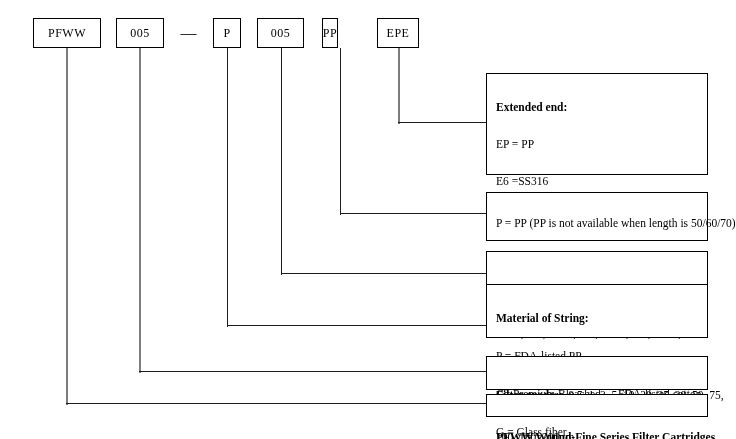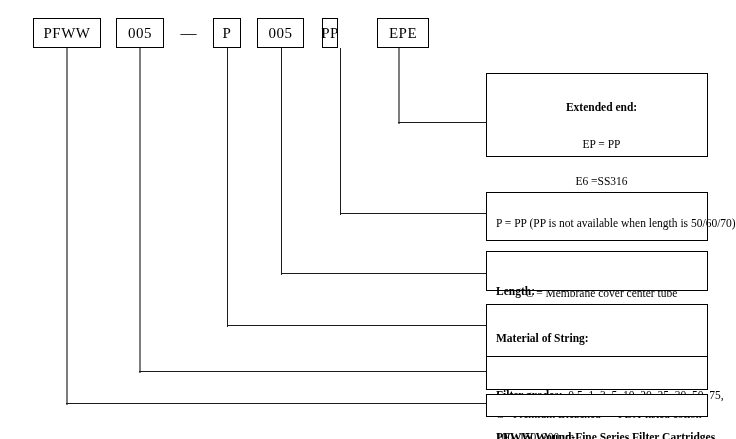--- a/index.html
+++ b/index.html
@@ -9,59 +9,59 @@
     background:#ffffff;
     font-family:"Liberation Serif", serif;
     color:#000;
     overflow:hidden;
   }
   
   .code-box{
     position:absolute;top:18px;height:30px;
     border:1.5px solid #000;box-sizing:border-box;
     display:flex;align-items:center;justify-content:center;
-    font-size:15px;background:#fff;letter-spacing:.5px;
+    font-size:12px;background:#fff;letter-spacing:.5px;
   }
   .dash{
     position:absolute;top:18px;height:30px;
     display:flex;align-items:center;justify-content:center;
     font-size:16px;
   }
   
   .vline{position:absolute;width:1px;background:#1c1c1c;}
   .vline.gray{width:2px;background:#7d7d7d;}
   .hline{position:absolute;height:1px;background:#1c1c1c;}
   
   .legend{
     position:absolute;left:486px;width:222px;
     border:1px solid #000;box-sizing:border-box;
     background:#fff;font-size:11.5px;
     padding:2px 0 0 9px;white-space:pre;
   }
   .legend .t{font-weight:bold;}
   .legend div{white-space:pre;}
-  .lg-extended{top:73px;height:84px;line-height:12.4px;text-align:center;}
+  .lg-extended{top:73px;height:102px;line-height:12.4px;}
   .lg-support{top:192px;height:49px;line-height:11.6px;}
   .lg-length{top:251px;height:40px;line-height:14px;padding-top:4px;}
-  .lg-material{top:304px;height:54px;line-height:12.6px;}
+  .lg-material{top:284px;height:54px;line-height:12.6px;}
   .lg-filter{top:356px;height:34px;line-height:14px;padding-top:3px;}
   .lg-product{top:394px;height:23px;line-height:16px;font-weight:bold;}
 </style>
 </head>
 <body>
 
 <div class="diagram">
 
   <div class="code-box" style="left:33px;width:68px;">PFWW</div>
   <div class="code-box" style="left:116px;width:48px;">005</div>
   <div class="dash" style="left:164px;width:49px;">—</div>
   <div class="code-box" style="left:213px;width:28px;">P</div>
   <div class="code-box" style="left:257px;width:47px;">005</div>
   <div class="code-box" style="left:322px;width:16px;">PP</div>
-  <div class="code-box" style="left:377px;width:52px;">EPE</div>
+  <div class="code-box" style="left:377px;width:42px;">EPE</div>
 
   <div class="vline gray" style="left:66px;top:48px;height:357px;"></div>
   <div class="hline" style="left:66px;top:403px;width:420px;"></div>
 
   <div class="vline gray" style="left:139px;top:48px;height:325px;"></div>
   <div class="hline" style="left:139px;top:371px;width:347px;"></div>
 
   <div class="vline" style="left:227px;top:48px;height:279px;"></div>
   <div class="hline" style="left:227px;top:325px;width:259px;"></div>
 

